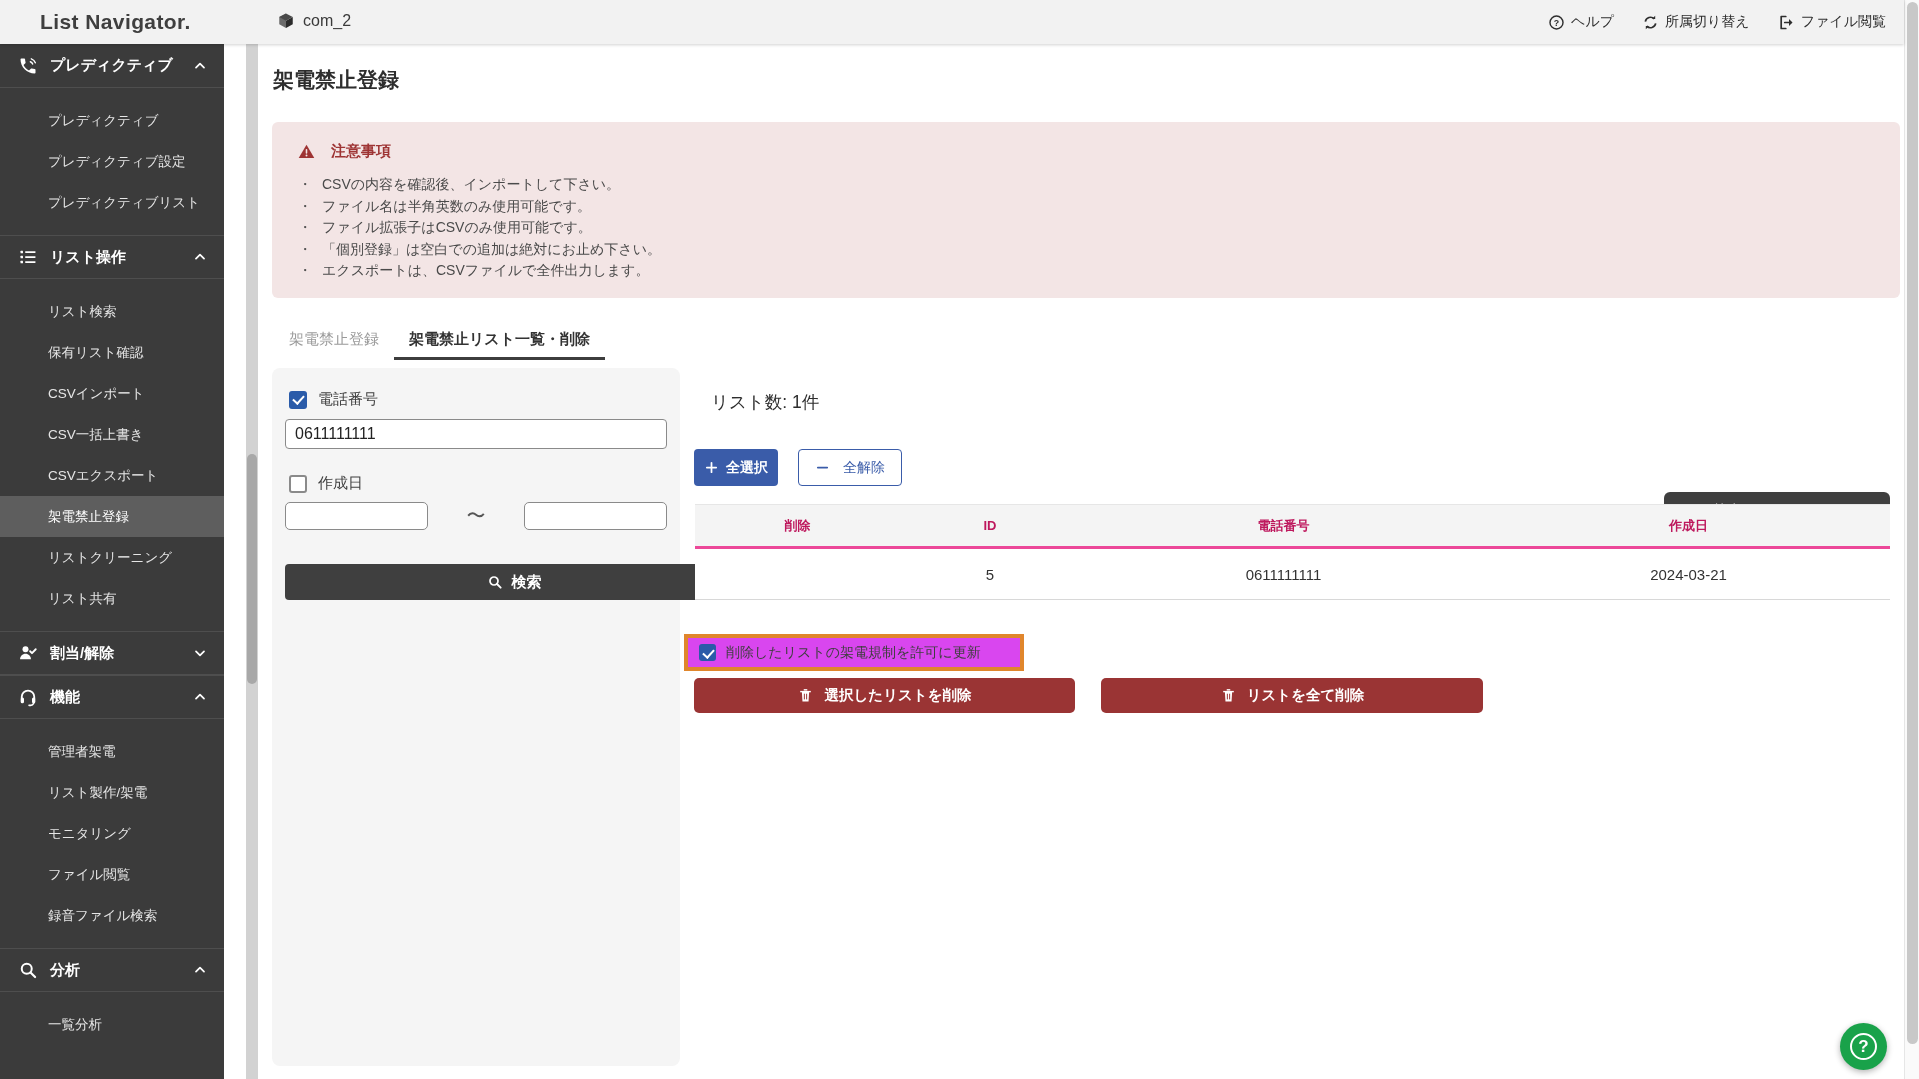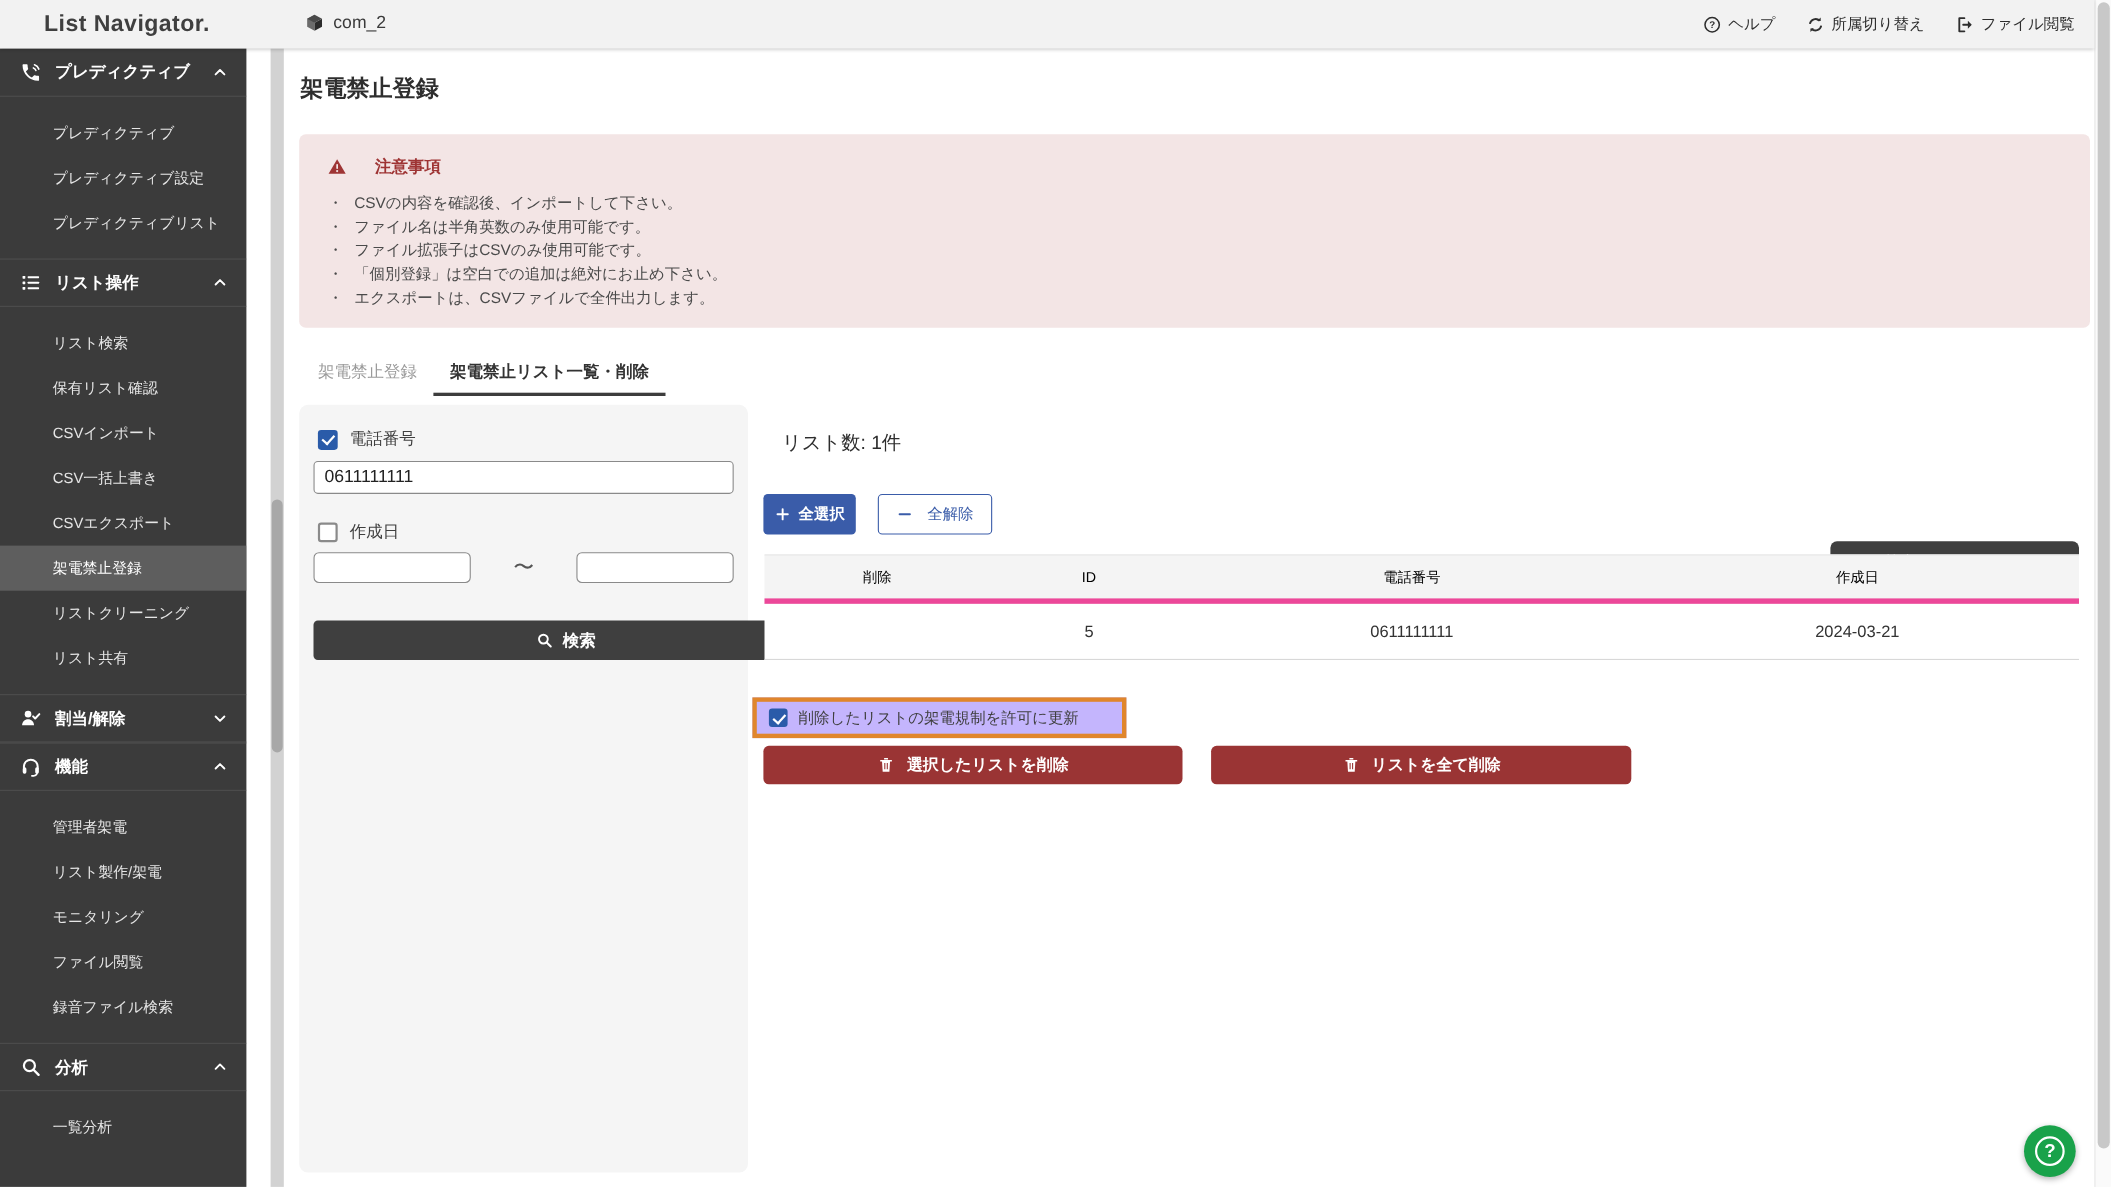--- a/index.html
+++ b/index.html
@@ -32,21 +32,21 @@
 
   
   .pg-scroll { position:absolute; top:0; right:0; width:15px; height:1079px; background:#fafafa; border-left:1px solid #e6e6e6; }
   .pg-thumb { position:absolute; top:2px; left:2px; width:11px; height:1042px; background:#c8c8c8; border-radius:6px; }
 
   
   .page-title { position:absolute; left:273px; top:66px; font-size:21px; font-weight:bold; color:#2e2e2e; }
 
   .notice { position:absolute; left:272px; top:122px; width:1628px; height:176px; background:#f3e5e5;
             border-radius:6px; padding:20px 26px; }
-  .notice-title { display:flex; align-items:center; gap:26px; color:#9e3434; font-size:15px; font-weight:bold; }
+  .notice-title { display:flex; align-items:center; gap:16px; color:#9e3434; font-size:15px; font-weight:bold; }
   .notice-list { list-style:none; margin-top:13px; }
   .notice-list li { font-size:14px; color:#4a4a4a; line-height:21.5px; display:flex; gap:10px; }
 
   .tabs { position:absolute; left:274px; top:322px; display:flex; height:38px; font-size:15px; }
   .tab { padding:0 15px; line-height:34px; color:#9a9a9a; cursor:pointer; }
   .tab.active { color:#333; font-weight:bold; border-bottom:3px solid #3d3d3d; }
 
   
   .panel { position:absolute; left:272px; top:368px; width:408px; height:698px; background:#f5f5f5; border-radius:8px; padding-top:22px; }
   .chk-row { margin-left:17px; display:flex; align-items:center; gap:11px; font-size:15px; color:#3f3f3f; }
@@ -75,28 +75,28 @@
                     justify-content:center; gap:7px; cursor:pointer; font-family:"Liberation Sans",sans-serif; }
   .btn-deselect { position:absolute; left:798px; top:449px; width:104px; height:37px; background:#fff;
                   border:1px solid #3a5ca9; border-radius:4px; color:#3a5ca9; font-size:14px; display:flex;
                   align-items:center; justify-content:center; gap:13px; cursor:pointer; font-family:"Liberation Sans",sans-serif; }
   .btn-export { position:absolute; left:1664px; top:449px; width:226px; height:37px; background:#3f3f3f; border:none;
                 border-radius:6px; color:#fff; font-size:14px; display:flex; align-items:center; justify-content:center;
                 gap:9px; cursor:pointer; font-family:"Liberation Sans",sans-serif;margin-top:43px; }
 
   .tbl { position:absolute; left:695px; top:504px; width:1195px; }
   .tbl-head { display:grid; grid-template-columns:205px 180px 407px 403px; height:45px; align-items:center;
-              background:#f4f4f4; border-top:1px solid #e6e6e6; border-bottom:5px solid #ec4899;
-              font-size:13px; color:#000000; text-align:center; }
+              background:#f4f4f4; border-top:1px solid #e6e6e6; border-bottom:3px solid #ec4899;
+              font-size:13px; color:#be185d; text-align:center;font-weight:bold; }
   .tbl-row { display:grid; grid-template-columns:205px 180px 407px 403px; height:51px; align-items:center;
              background:#fff; border-bottom:1px solid #d8d8d8; font-size:15px; color:#333; text-align:center; }
   .tbl-row .cb { margin:0 auto; }
 
   .update-box { position:absolute; left:684px; top:634px; width:340px; height:37px; border:4px solid #e0862c;
-                background:#c4b5fd; display:flex; align-items:center; gap:10px; padding-left:11px;
+                background:#d946ef; display:flex; align-items:center; gap:10px; padding-left:11px;
                 font-size:14px; color:#3f3f3f; }
   .btn-danger { position:absolute; top:678px; height:35px; background:#9a3434; border:none; border-radius:5px;
                 color:#fff; font-size:14.5px; font-weight:bold; display:flex; align-items:center; justify-content:center;
                 gap:10px; cursor:pointer; font-family:"Liberation Sans",sans-serif; }
   .btn-danger.d1 { left:694px; width:381px; }
   .btn-danger.d2 { left:1101px; width:382px; }
 
   .fab { position:absolute; left:1840px; top:1023px; width:47px; height:47px; border-radius:50%; background:#19a24a;
          box-shadow:0 2px 6px rgba(0,0,0,.3); display:flex; align-items:center; justify-content:center; cursor:pointer; }
   .fab-q { width:27px; height:27px; border:2.5px solid #fff; border-radius:50%; color:#fff; font-size:17px;

